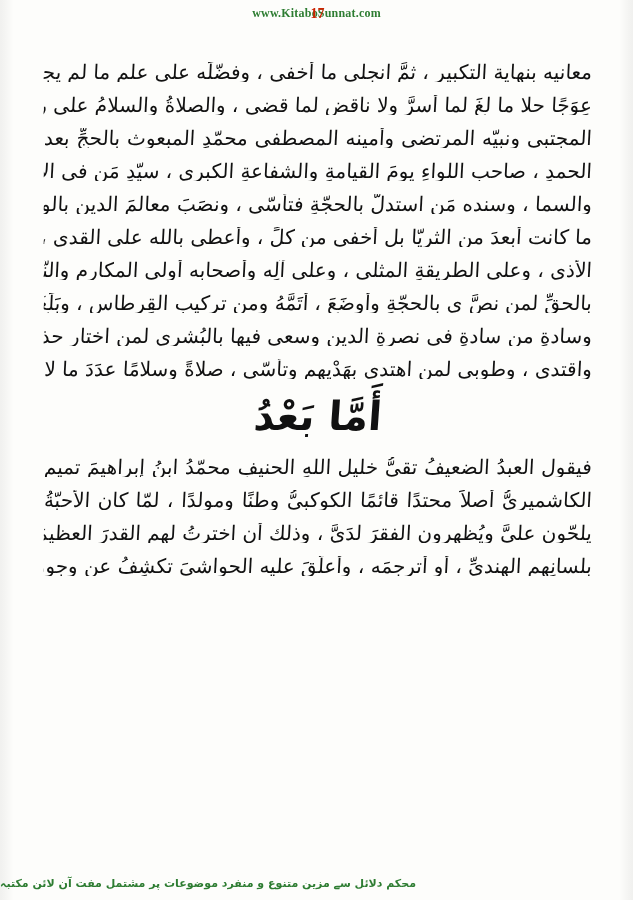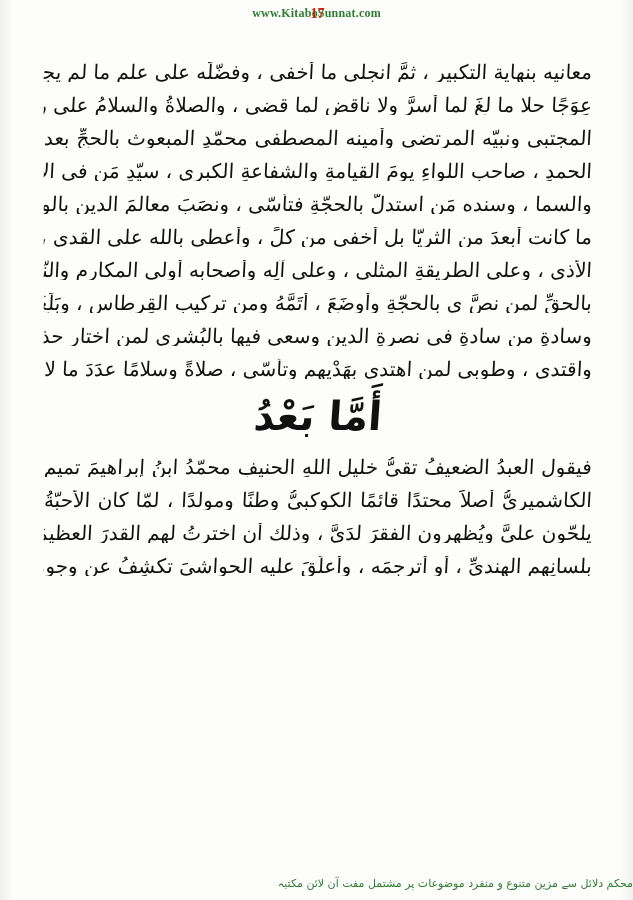--- a/index.html
+++ b/index.html
@@ -76,26 +76,26 @@
     direction: rtl;
     letter-spacing: 1px;
     transform: skewX(-4deg);
   }
   
   .footer-banner {
     position: absolute;
     bottom: 10px;
     left: 0;
     width: 100%;
-    text-align: right;
+    text-align: left;
     direction: rtl;
     font-family: "DejaVu Sans", sans-serif;
     font-size: 11px;
     color: #2e7d32;
-    font-weight: normal;
+    font-weight: bold;
     margin-top: 42px;
   }
   
   .scan-edge-left {
     position: absolute;
     top: 0; left: 0;
     width: 14px; height: 900px;
     background: linear-gradient(to right, rgba(0,0,0,0.05), rgba(0,0,0,0));
     pointer-events: none;
   }

